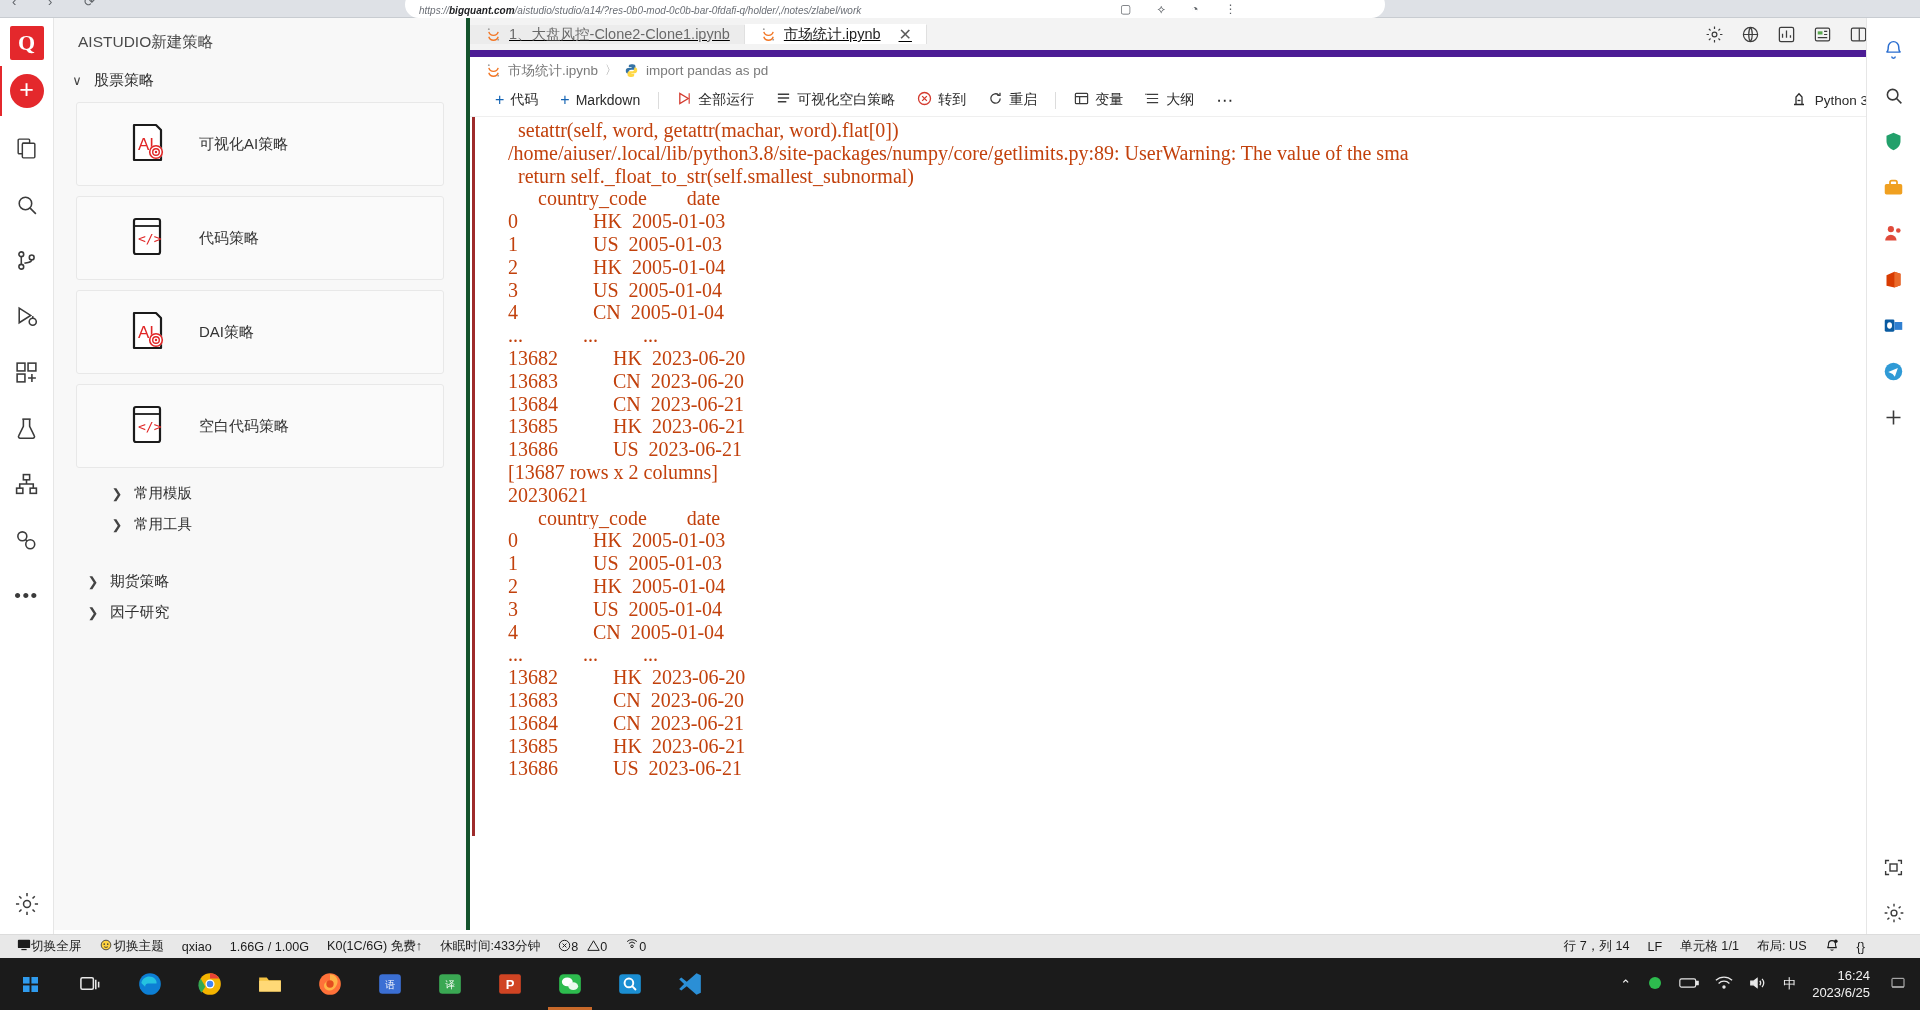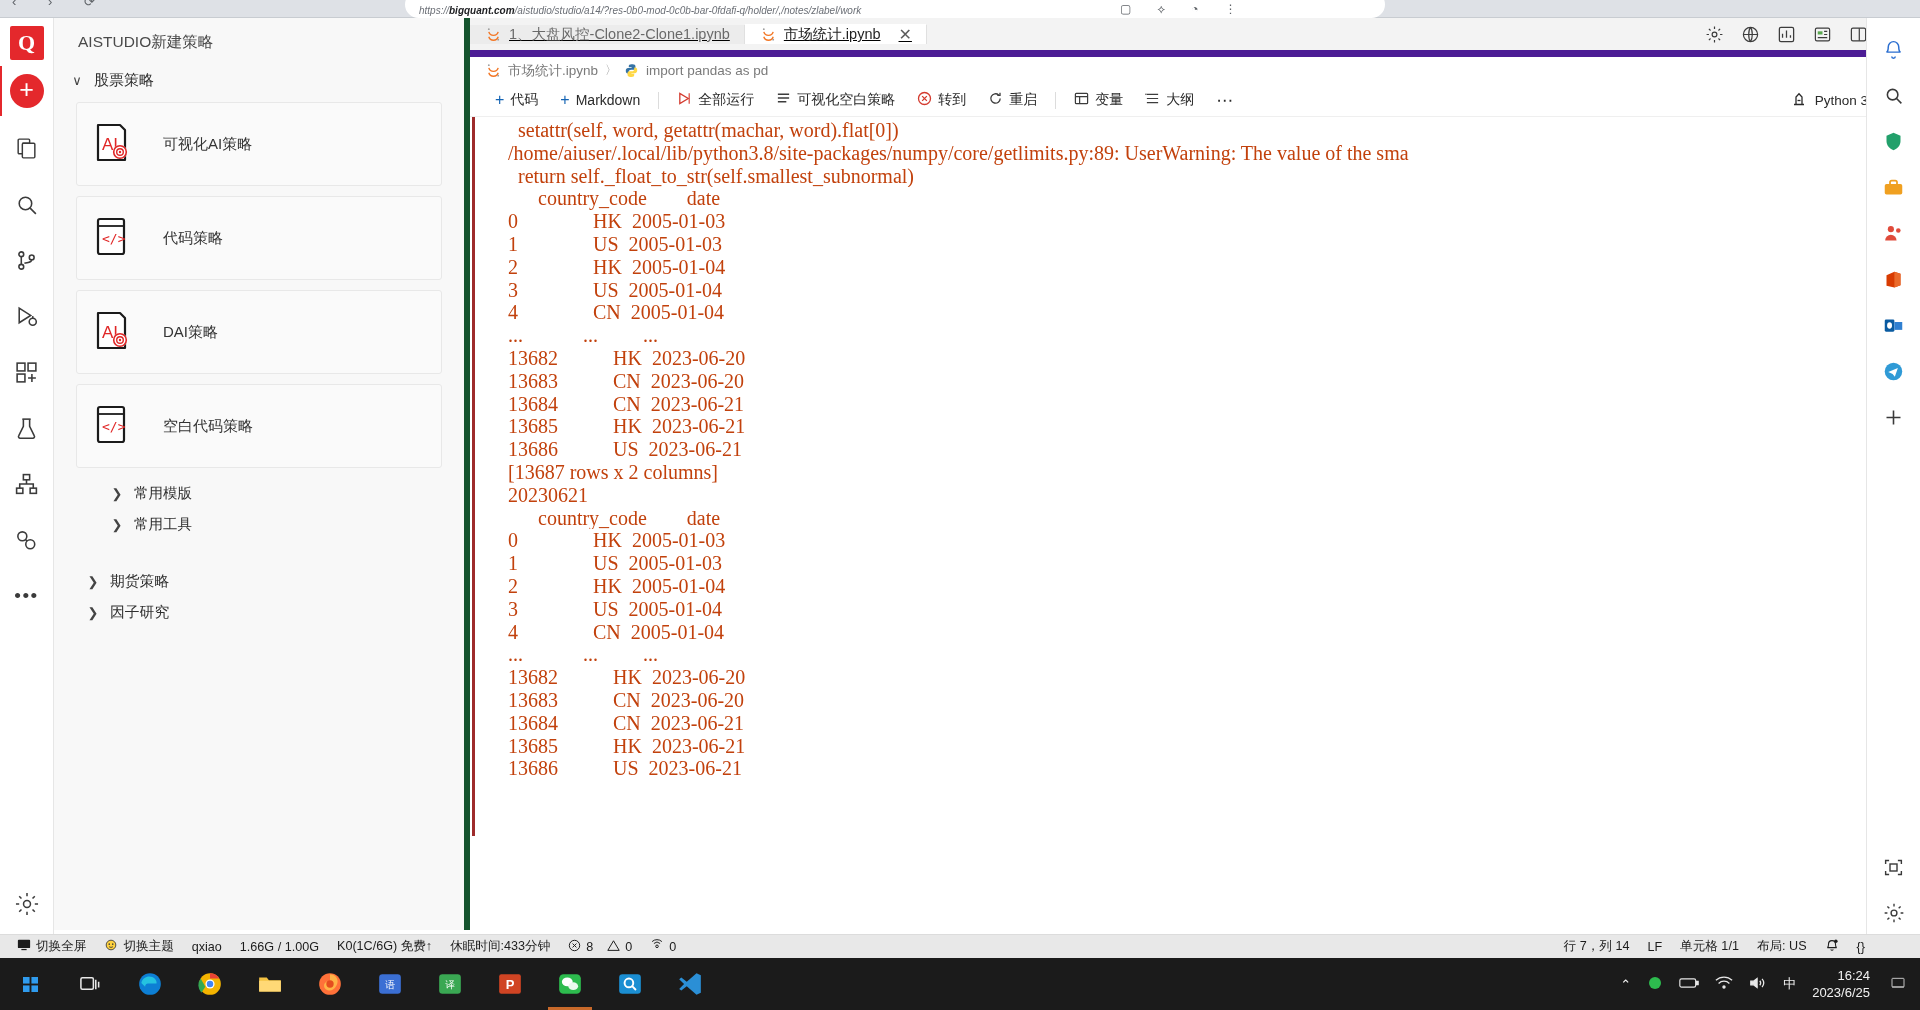--- a/index.html
+++ b/index.html
@@ -69,21 +69,21 @@
   .act-dots { font-size: 19px; color: #3b3b3b; letter-spacing: 1.5px; }
   .act-gear { margin-top: auto; margin-bottom: 26px; }
   .act-selected {
     position: absolute; left: 0; top: 48px; width: 2px; height: 50px; background: #e4282c;
   }
 
   
   .side-panel {
     position: absolute; left: 54px; top: 18px; width: 416px; height: 912px;
     background: #f8f8f8;
-    border-right: 6px solid #14532d;
+    border-right: 4px solid #14532d;
     overflow: hidden;
   }
   .panel-title {
     padding: 14px 0 12px 24px;
     font-size: 15.5px; color: #4a4a4a;
   }
   .group-row {
     display: flex; align-items: center; gap: 10px;
     padding: 6px 0 6px 16px;
     font-size: 15px; color: #2f2f2f;
@@ -91,21 +91,21 @@
   }
   .chev {
     width: 14px; color: #444; font-size: 13px; display: inline-block; text-align: center;
   }
   .cards { padding: 6px 22px 0 22px; }
   .card {
     height: 84px; background: #fafafa;
     border: 1px solid #e8e8e8; border-radius: 3px;
     margin-bottom: 10px;
     display: flex; align-items: center;
-    padding-left: 12px; gap: 28px;
+    padding-left: 48px; gap: 28px;
     cursor: pointer;
   }
   .card-label { font-size: 15px; color: #343434; }
   .card-ic { width: 46px; height: 50px; position: relative; }
 
   .subtree { padding-left: 46px; margin-top: 10px; }
   .subtree .group-row { padding-left: 10px; font-size: 14.5px; }
   .bottom-tree { padding-left: 26px; margin-top: 26px; }
   .bottom-tree .group-row { padding-left: 6px; font-size: 14.8px; }
 
@@ -216,21 +216,21 @@
   
   .statusbar {
     position: absolute; left: 0; bottom: 52px;
     width: 1920px; height: 24px;
     background: #e8e8e8;
     display: flex; align-items: center;
     font-size: 12.6px; color: #1c1c1c;
     border-top: 1px solid #dcdcdc;
   }
   .sb-item {
-    display: flex; align-items: center; gap: 5px;
+    display: flex; align-items: center; 
     padding: 8px 9px; height: 20px; cursor: pointer; white-space: nowrap;
   }
   .sb-left { display: flex; align-items: center; padding-left: 8px; }
   .sb-right { margin-left: auto; display: flex; align-items: center; padding-right: 46px; }
 
   
   .taskbar {
     position: absolute; left: 0; bottom: 0; width: 1920px; height: 52px;
     background: #1b1b1b;
     display: flex; align-items: center;

